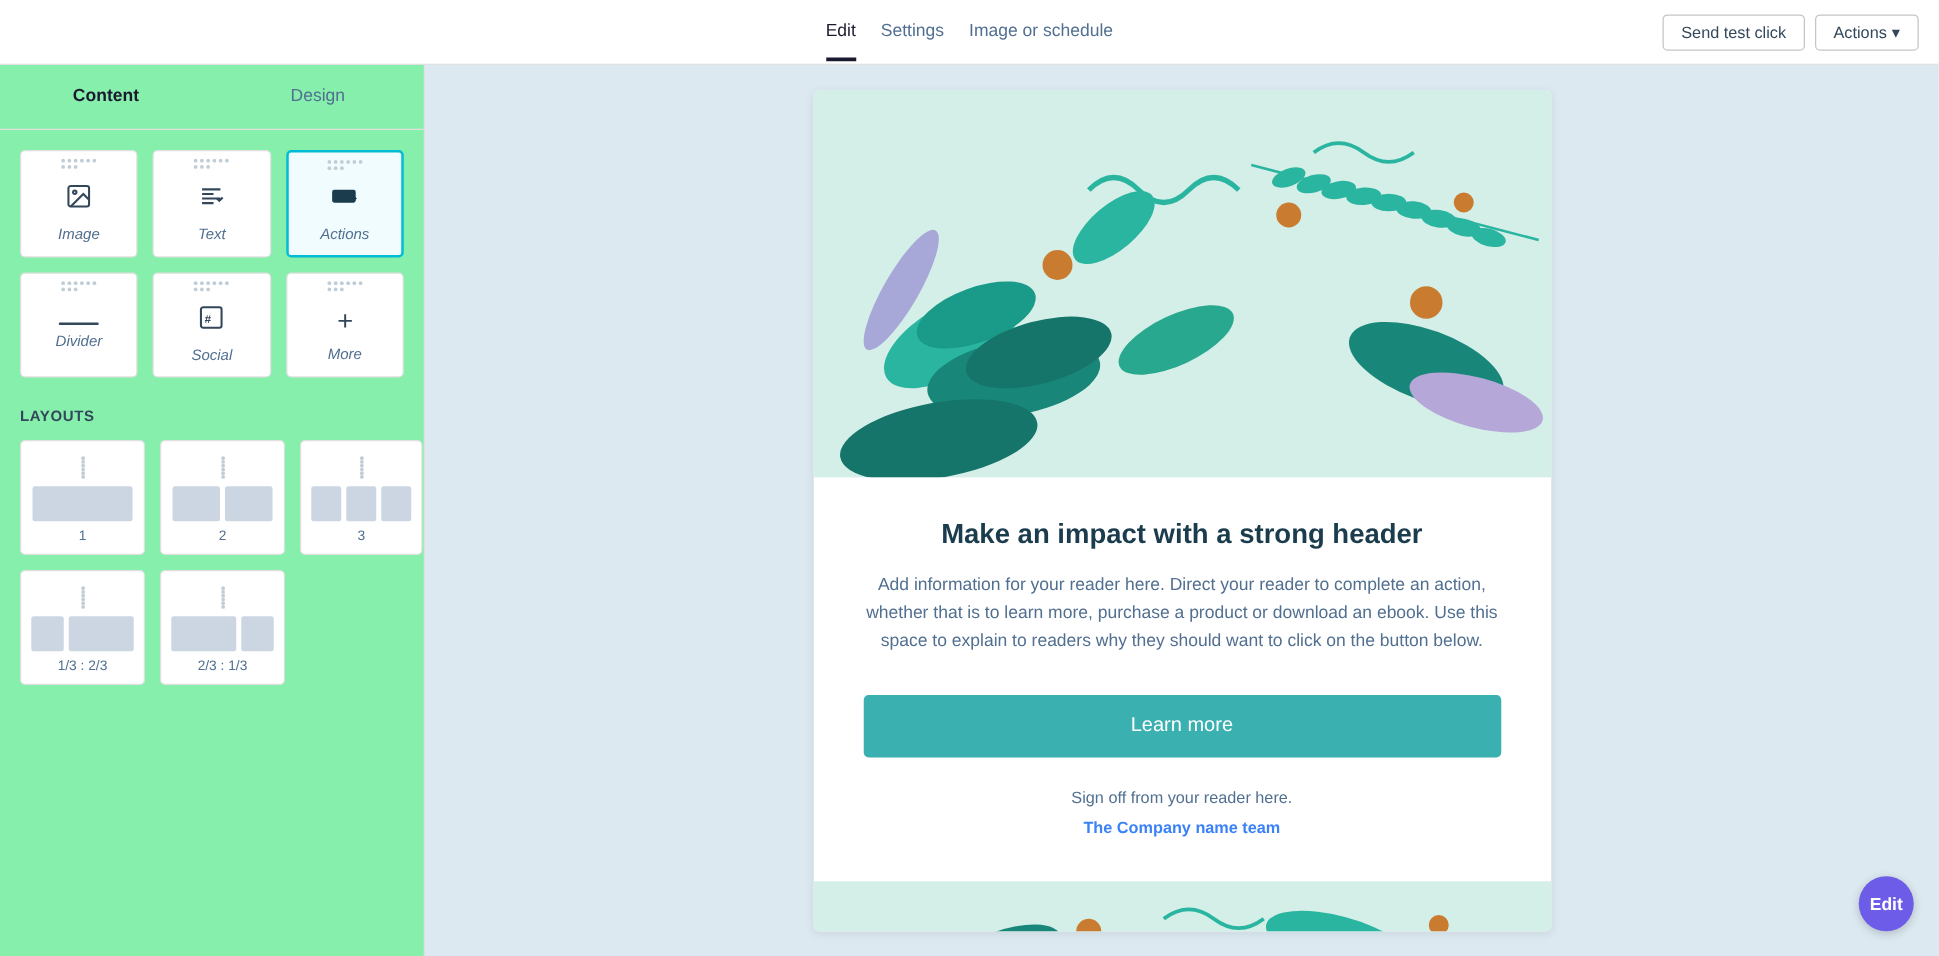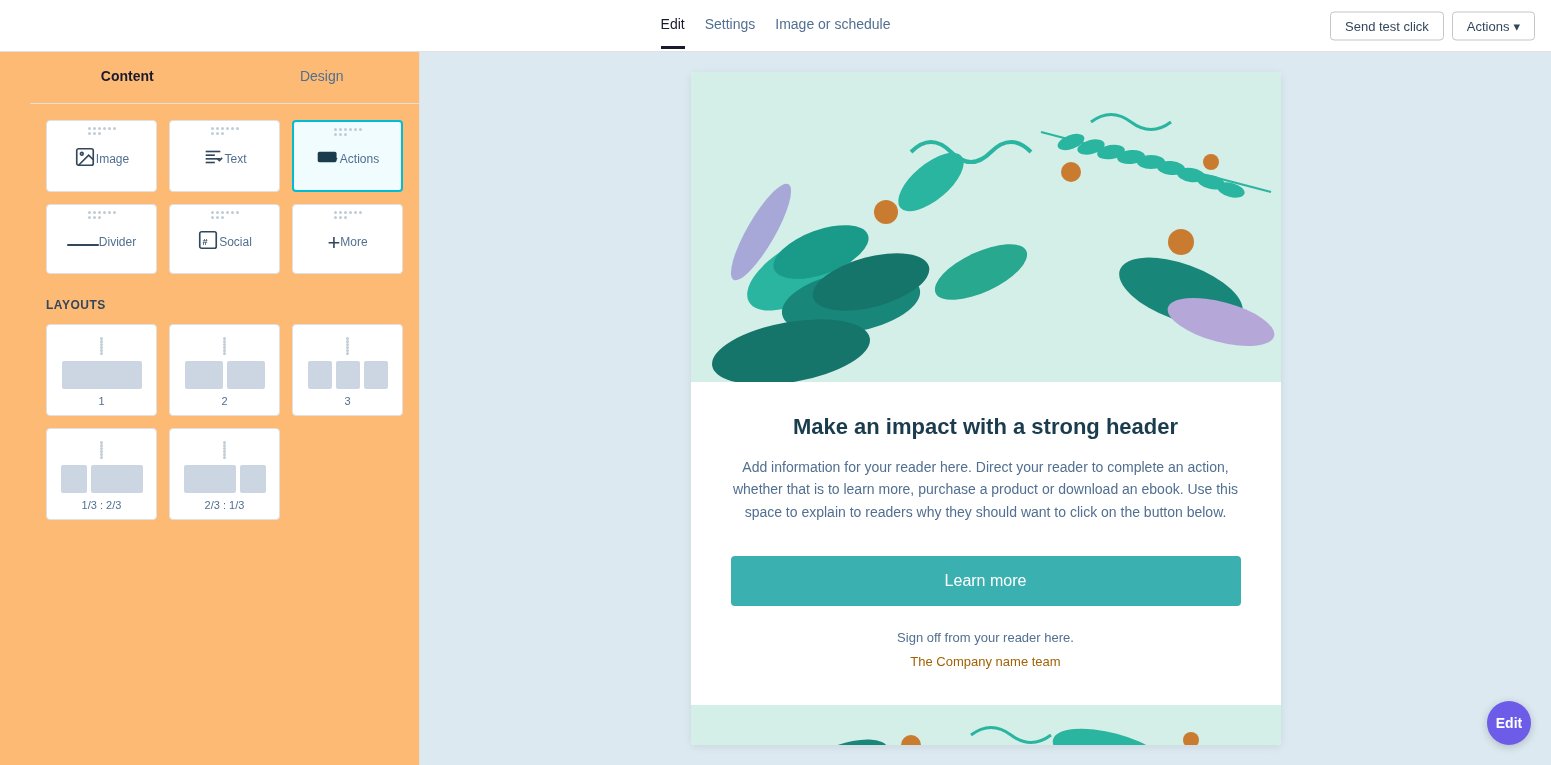--- a/index.html
+++ b/index.html
@@ -57,28 +57,27 @@
 
     
     .main-layout {
       display: flex;
       flex: 1;
       overflow: hidden;
     }
 
     
     .sidebar {
-      width: 420px;
-      background: #fdba74;
+      width: 340px;
+      background: #86efac;
       border-right: 1px solid #e0e0e0;
       display: flex;
       flex-direction: column;
       overflow-y: auto;
       flex-shrink: 0;
-      padding-left: 30px;
     }
     .sidebar-tabs {
       display: flex;
       border-bottom: 1px solid #e0e0e0;
     }
     .sidebar-tab {
       flex: 1;
       text-align: center;
       padding: 16px 0;
       font-size: 14px;
@@ -96,27 +95,28 @@
     .content-grid {
       padding: 16px;
       display: grid;
       grid-template-columns: repeat(3, 1fr);
       gap: 12px;
     }
     .content-item {
       border: 1px solid #e0e0e0;
       border-radius: 4px;
       display: flex;
-      flex-direction: row;
+      flex-direction: column;
       align-items: center;
       justify-content: center;
       padding: 16px 8px 10px;
       cursor: pointer;
       position: relative;
       background: #fff;
+      font-style: italic;
     }
     .content-item.selected {
       border: 2px solid #00bcd4;
       background: #f0fcfd;
     }
     .content-item .dots {
       position: absolute;
       top: 6px;
       left: 50%;
       transform: translateX(-50%);
@@ -247,22 +247,22 @@
       border: none;
       cursor: pointer;
       margin-bottom: 20px;
     }
     .email-signoff {
       font-size: 13px;
       color: #516f90;
       line-height: 1.8;
     }
     .email-signoff-bold {
-      font-weight: 400;
-      color: #a16207;
+      font-weight: 700;
+      color: #3b82f6;
     }
     .email-footer-img {
       width: 100%;
       height: 120px;
       background: #e8f5f5;
       overflow: hidden;
       display: flex;
       align-items: center;
       justify-content: center;
     }

